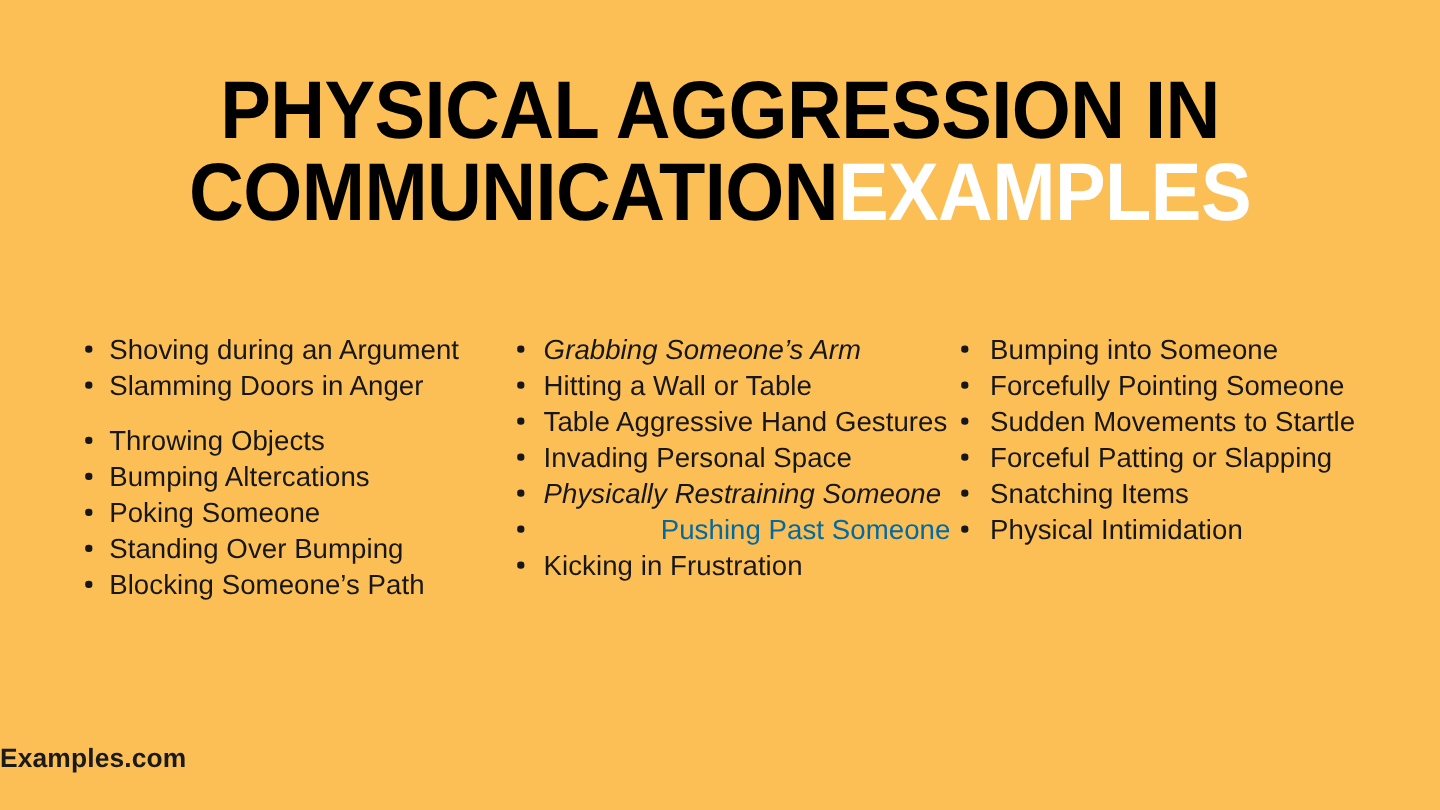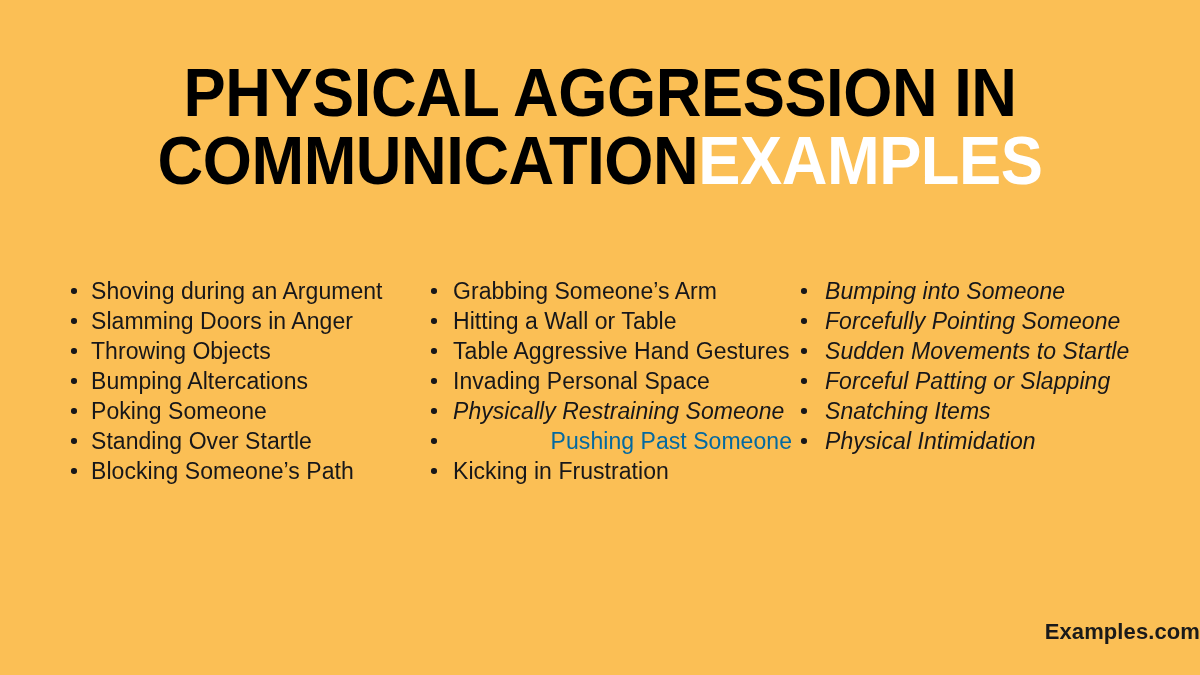--- a/index.html
+++ b/index.html
@@ -56,21 +56,21 @@
     width: 1090px;
     display: flex;
     align-items: flex-start;
   }
 
   .column {
     flex: 0 0 auto;
   }
   .column.col-1 { width: 360px; }
   .column.col-2 { width: 370px; }
-  .column.col-3 { width: 360px; font-style: italic; }
+  .column.col-3 { width: 360px; }
 
   .bullet-list {
     list-style: none;
   }
 
   .bullet-item {
     position: relative;
     padding-left: 29px;
     font-size: 23px;
     line-height: 30px;
@@ -92,21 +92,21 @@
 
   .col-2 .bullet-item { padding-left: 31px; }
   .col-3 .bullet-item { padding-left: 33px; }
 
   
   #footer {
     position: absolute;
     left: 0;
     top: 618px;
     width: 1200px;
-    text-align: right;
+    text-align: left;
   }
 
   #footer .brand {
     font-family: "Liberation Sans", sans-serif;
     font-weight: 700;
     font-size: 22px;
     line-height: 28px;
     color: #1a1a1a;
     letter-spacing: 0.1px;
   }
@@ -120,31 +120,31 @@
     <div class="title-line title-line-1">PHYSICAL AGGRESSION IN</div>
     <div class="title-line title-line-2"><span>COMMUNICATION</span><span class="title-accent" style="color: rgb(255, 255, 255);">EXAMPLES</span></div>
   </div>
 
   <div id="columns">
 
     <div class="column col-1">
       <ul class="bullet-list">
         <li class="bullet-item" style="color: rgb(23, 23, 26);"><span class="dot" style="background: rgb(23, 23, 26);"></span><span>Shoving during an Argument</span></li>
         <li class="bullet-item" style="color: rgb(23, 23, 26);"><span class="dot" style="background: rgb(23, 23, 26);"></span><span>Slamming Doors in Anger</span></li>
-        <li class="bullet-item" style="color: rgb(23, 23, 26);"><span class="dot" style="background: rgb(23, 23, 26);"></span><span>Throwing Objects</span></li>
+        <li class="bullet-item" style="color: rgb(23, 23, 26); margin-top: 16px;"><span class="dot" style="background: rgb(23, 23, 26);"></span><span>Throwing Objects</span></li>
         <li class="bullet-item" style="color: rgb(23, 23, 26);"><span class="dot" style="background: rgb(23, 23, 26);"></span><span>Bumping Altercations</span></li>
         <li class="bullet-item" style="color: rgb(23, 23, 26);"><span class="dot" style="background: rgb(23, 23, 26);"></span><span>Poking Someone</span></li>
-        <li class="bullet-item" style="color: rgb(23, 23, 26);"><span class="dot" style="background: rgb(23, 23, 26);"></span><span>Standing Over Startle</span></li>
+        <li class="bullet-item" style="color: rgb(23, 23, 26);"><span class="dot" style="background: rgb(23, 23, 26);"></span><span>Standing Over Bumping</span></li>
         <li class="bullet-item" style="color: rgb(23, 23, 26);"><span class="dot" style="background: rgb(23, 23, 26);"></span><span>Blocking Someone’s Path</span></li>
       </ul>
     </div>
 
     <div class="column col-2">
       <ul class="bullet-list">
-        <li class="bullet-item" style="color: rgb(23, 23, 26);"><span class="dot" style="background: rgb(23, 23, 26);"></span><span>Grabbing Someone’s Arm</span></li>
+        <li class="bullet-item" style="color: rgb(23, 23, 26); font-style: italic;"><span class="dot" style="background: rgb(23, 23, 26);"></span><span>Grabbing Someone’s Arm</span></li>
         <li class="bullet-item" style="color: rgb(23, 23, 26);"><span class="dot" style="background: rgb(23, 23, 26);"></span><span>Hitting a Wall or Table</span></li>
         <li class="bullet-item" style="color: rgb(23, 23, 26);"><span class="dot" style="background: rgb(23, 23, 26);"></span><span>Table Aggressive Hand Gestures</span></li>
         <li class="bullet-item" style="color: rgb(23, 23, 26);"><span class="dot" style="background: rgb(23, 23, 26);"></span><span>Invading Personal Space</span></li>
         <li class="bullet-item" style="color: rgb(23, 23, 26); font-style: italic;"><span class="dot" style="background: rgb(23, 23, 26);"></span><span>Physically Restraining Someone</span></li>
         <li class="bullet-item" style="color: #0369a1; text-align: right;"><span class="dot" style="background: rgb(23, 23, 26);"></span><span>Pushing Past Someone</span></li>
         <li class="bullet-item" style="color: rgb(23, 23, 26);"><span class="dot" style="background: rgb(23, 23, 26);"></span><span>Kicking in Frustration</span></li>
       </ul>
     </div>
 
     <div class="column col-3">

